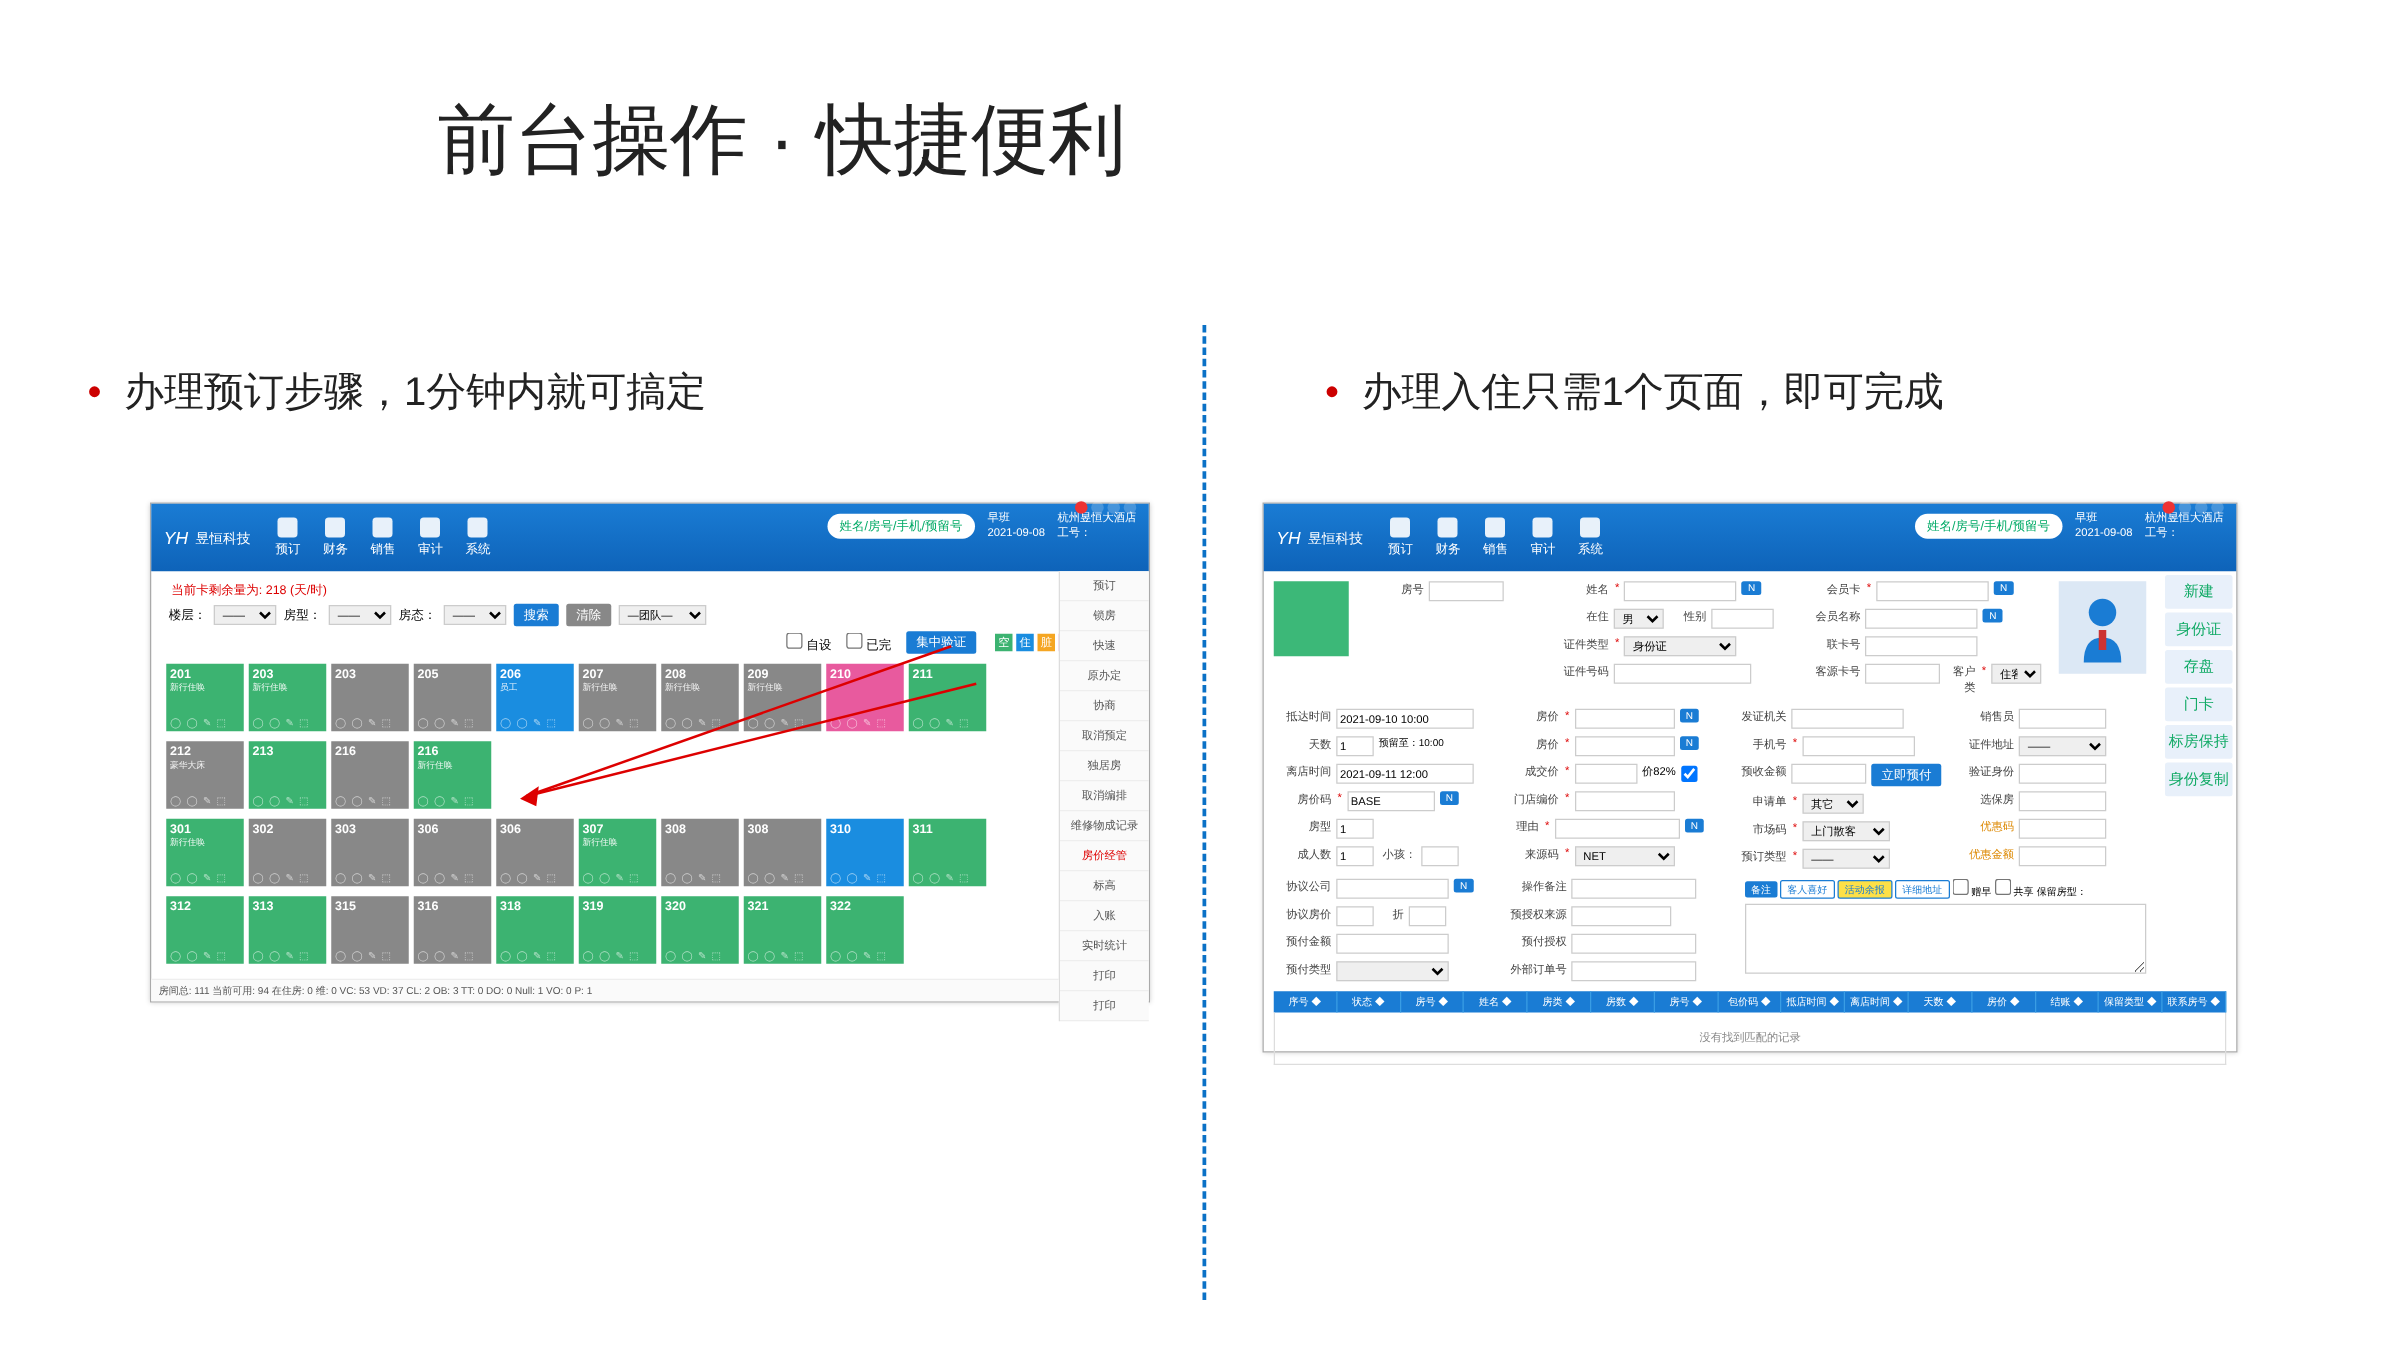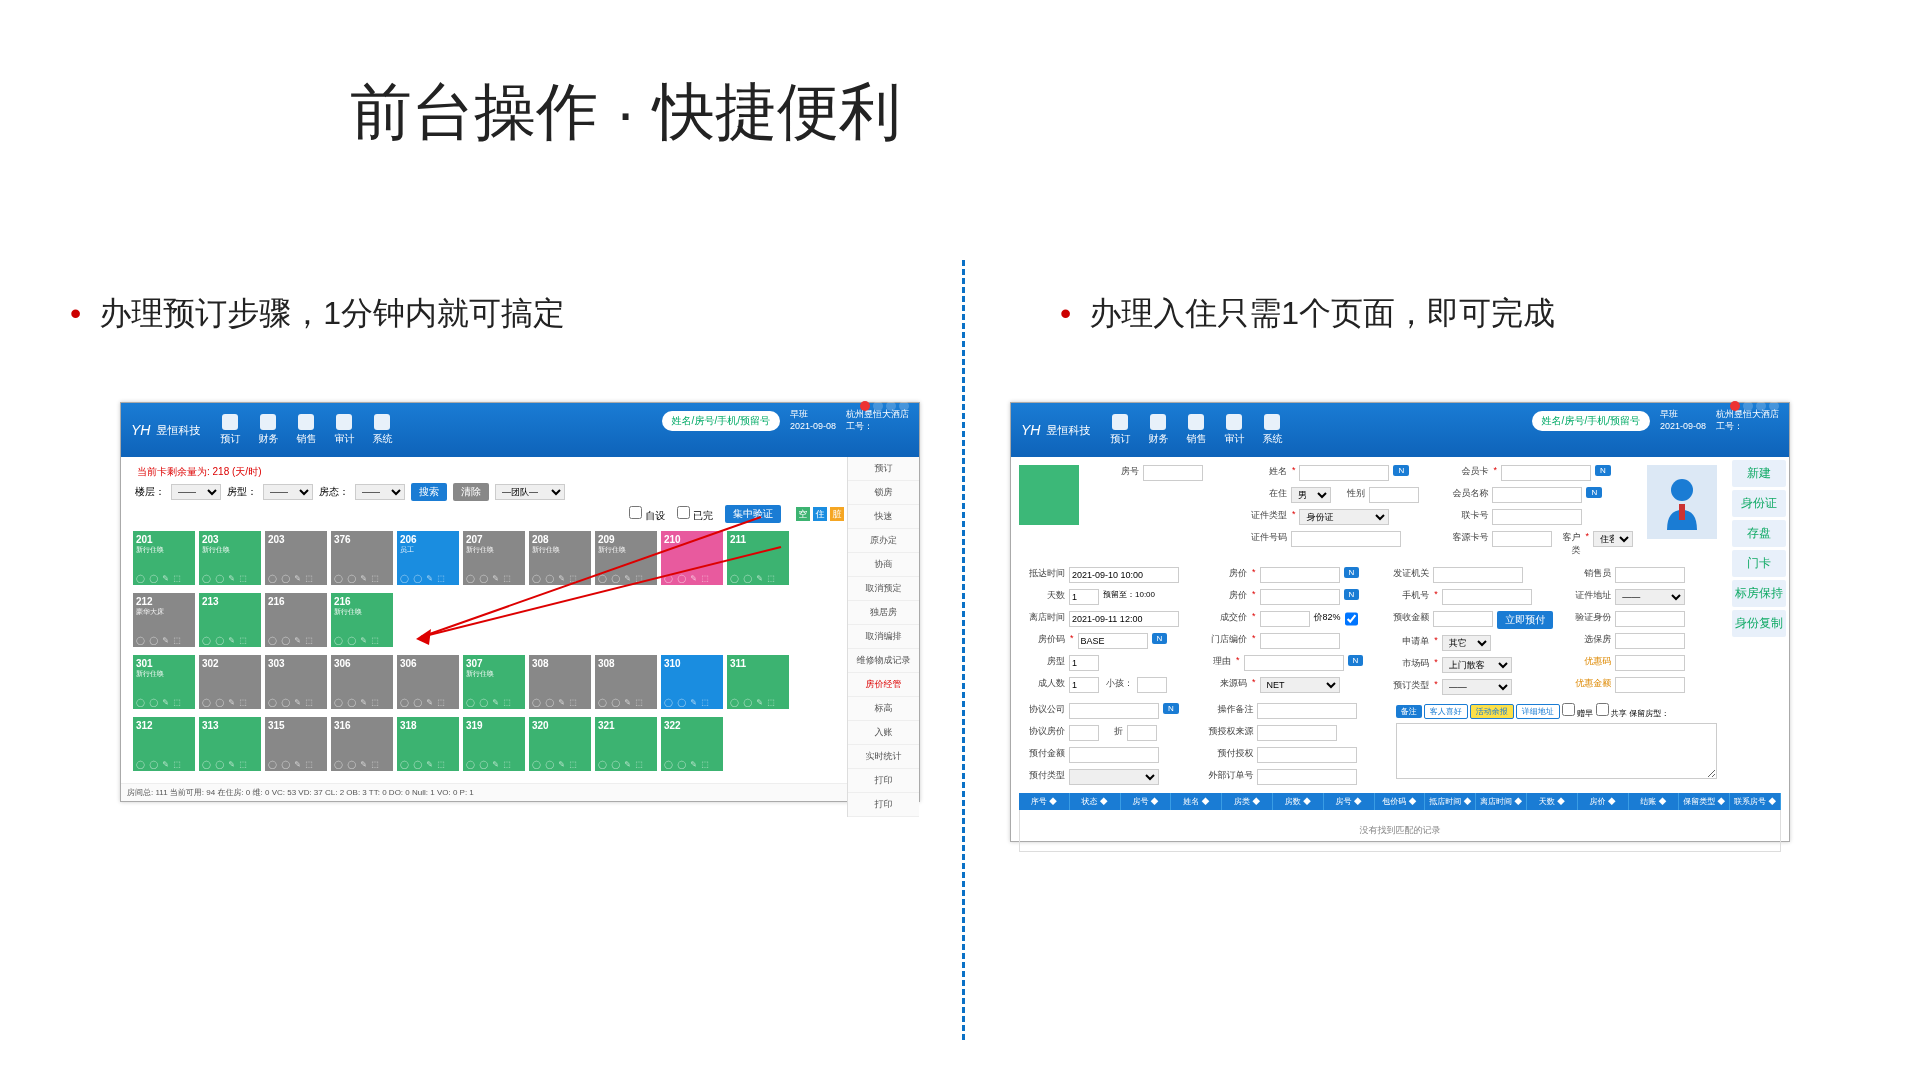--- a/index.html
+++ b/index.html
@@ -138,21 +138,21 @@
           <div class="n">203</div>
           <div class="st">新行住唤</div>
           <div class="ic">◯ ◯ ✎ ⬚</div>
         </div>
         <div class="rm gy">
           <div class="n">203</div>
           <div class="st"></div>
           <div class="ic">◯ ◯ ✎ ⬚</div>
         </div>
         <div class="rm gy">
-          <div class="n">376</div>
+          <div class="n">205</div>
           <div class="st"></div>
           <div class="ic">◯ ◯ ✎ ⬚</div>
         </div>
         <div class="rm bl">
           <div class="n">206</div>
           <div class="st">员工</div>
           <div class="ic">◯ ◯ ✎ ⬚</div>
         </div>
         <div class="rm gy">
           <div class="n">207</div>

